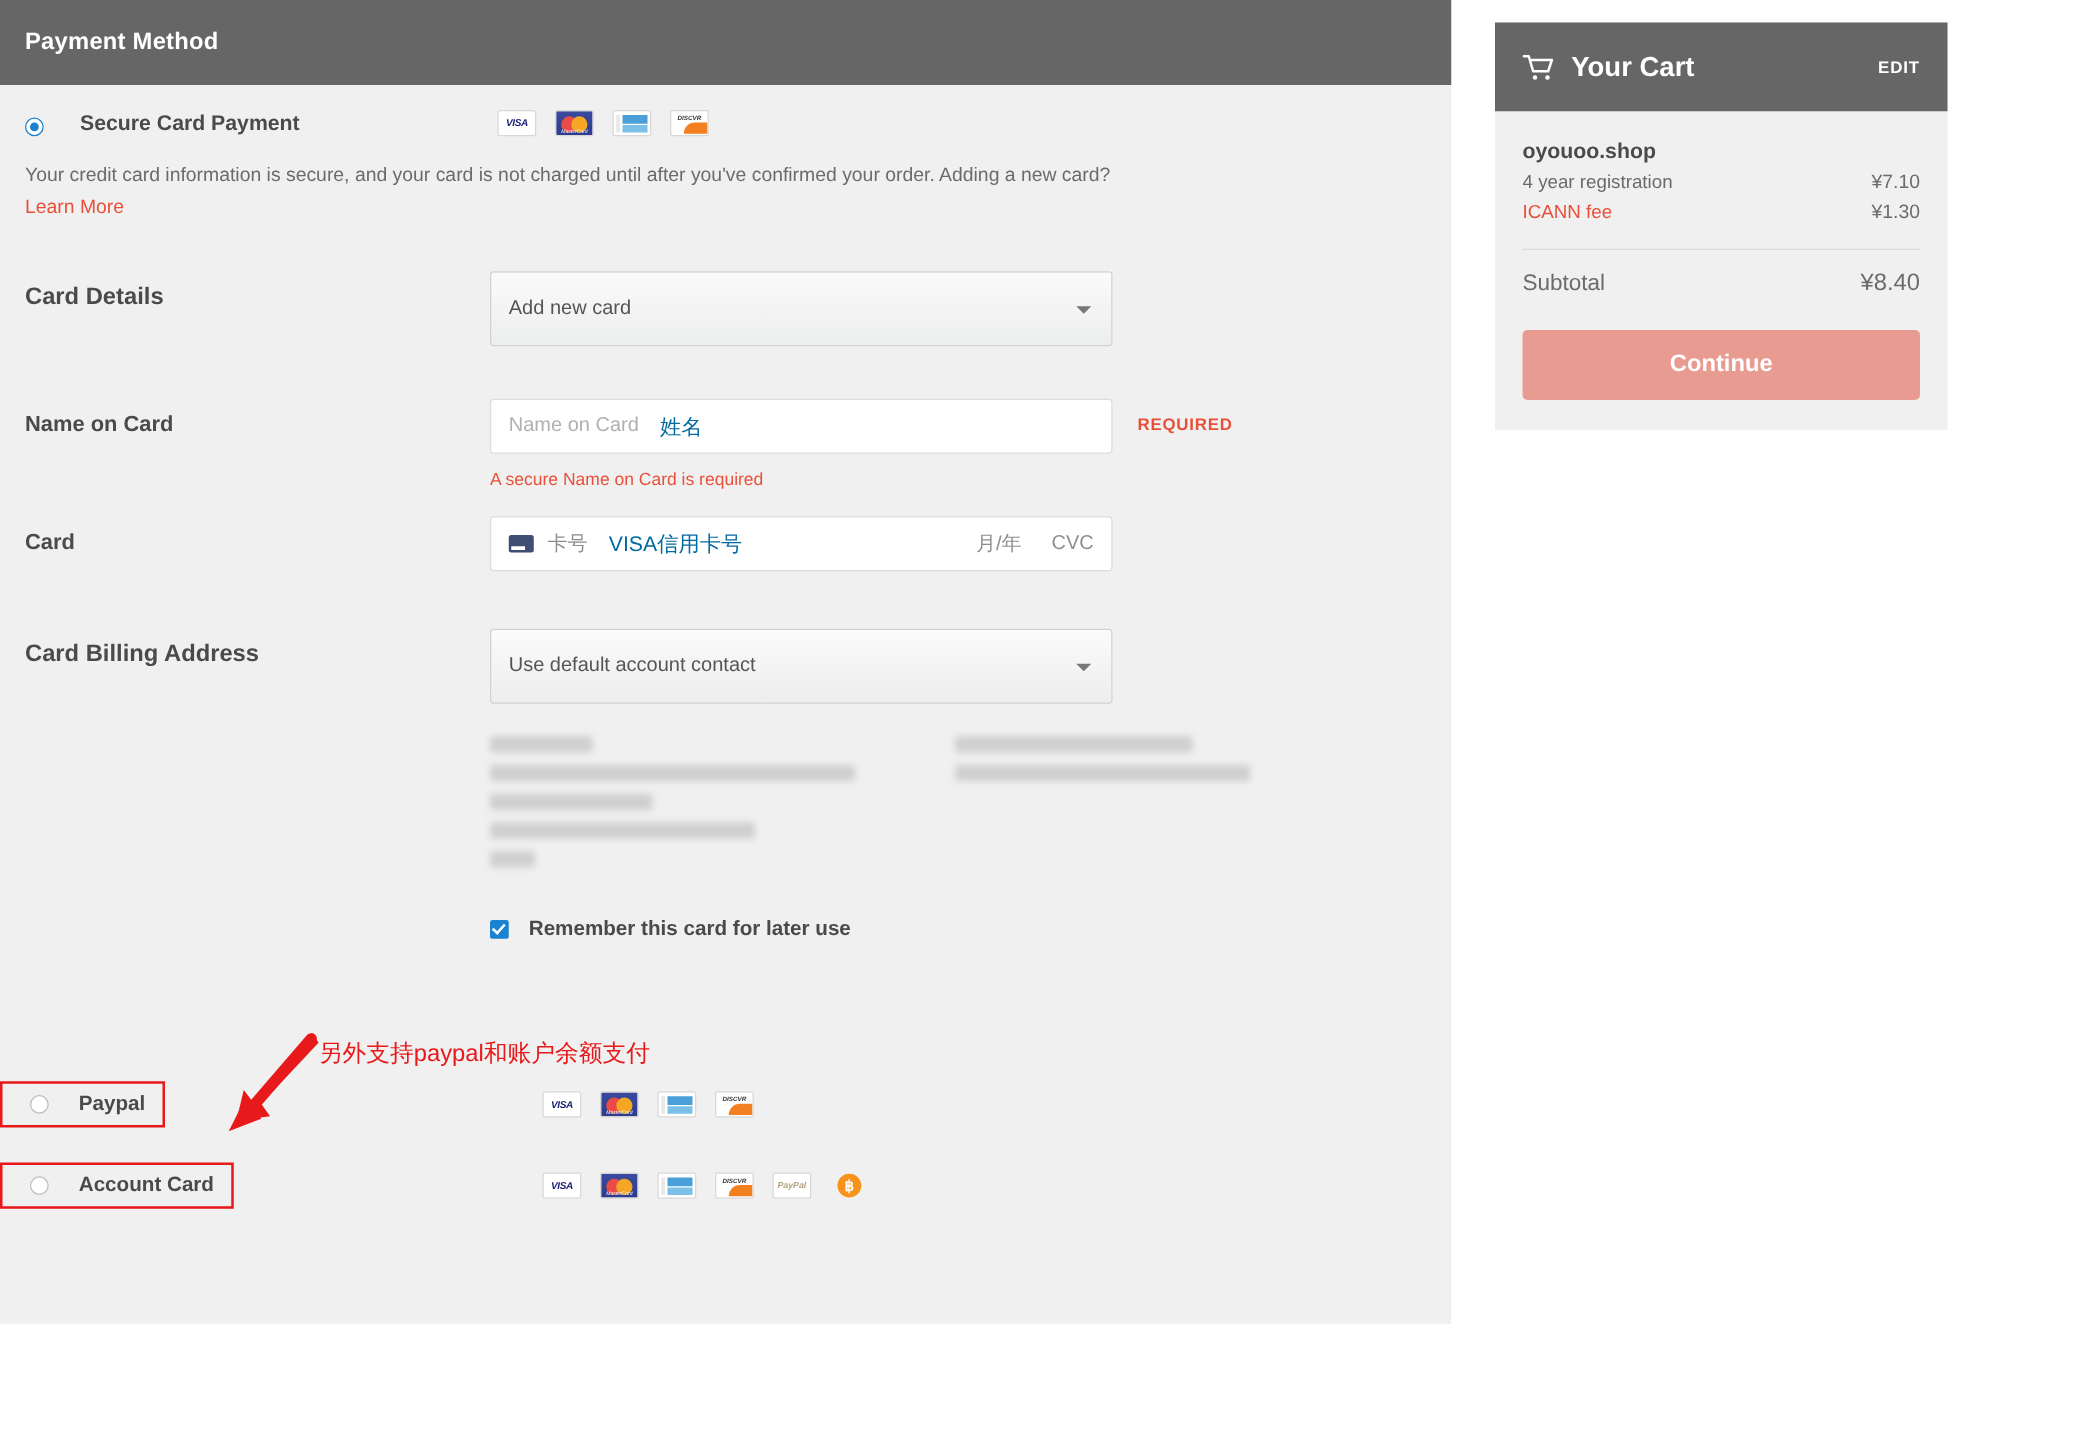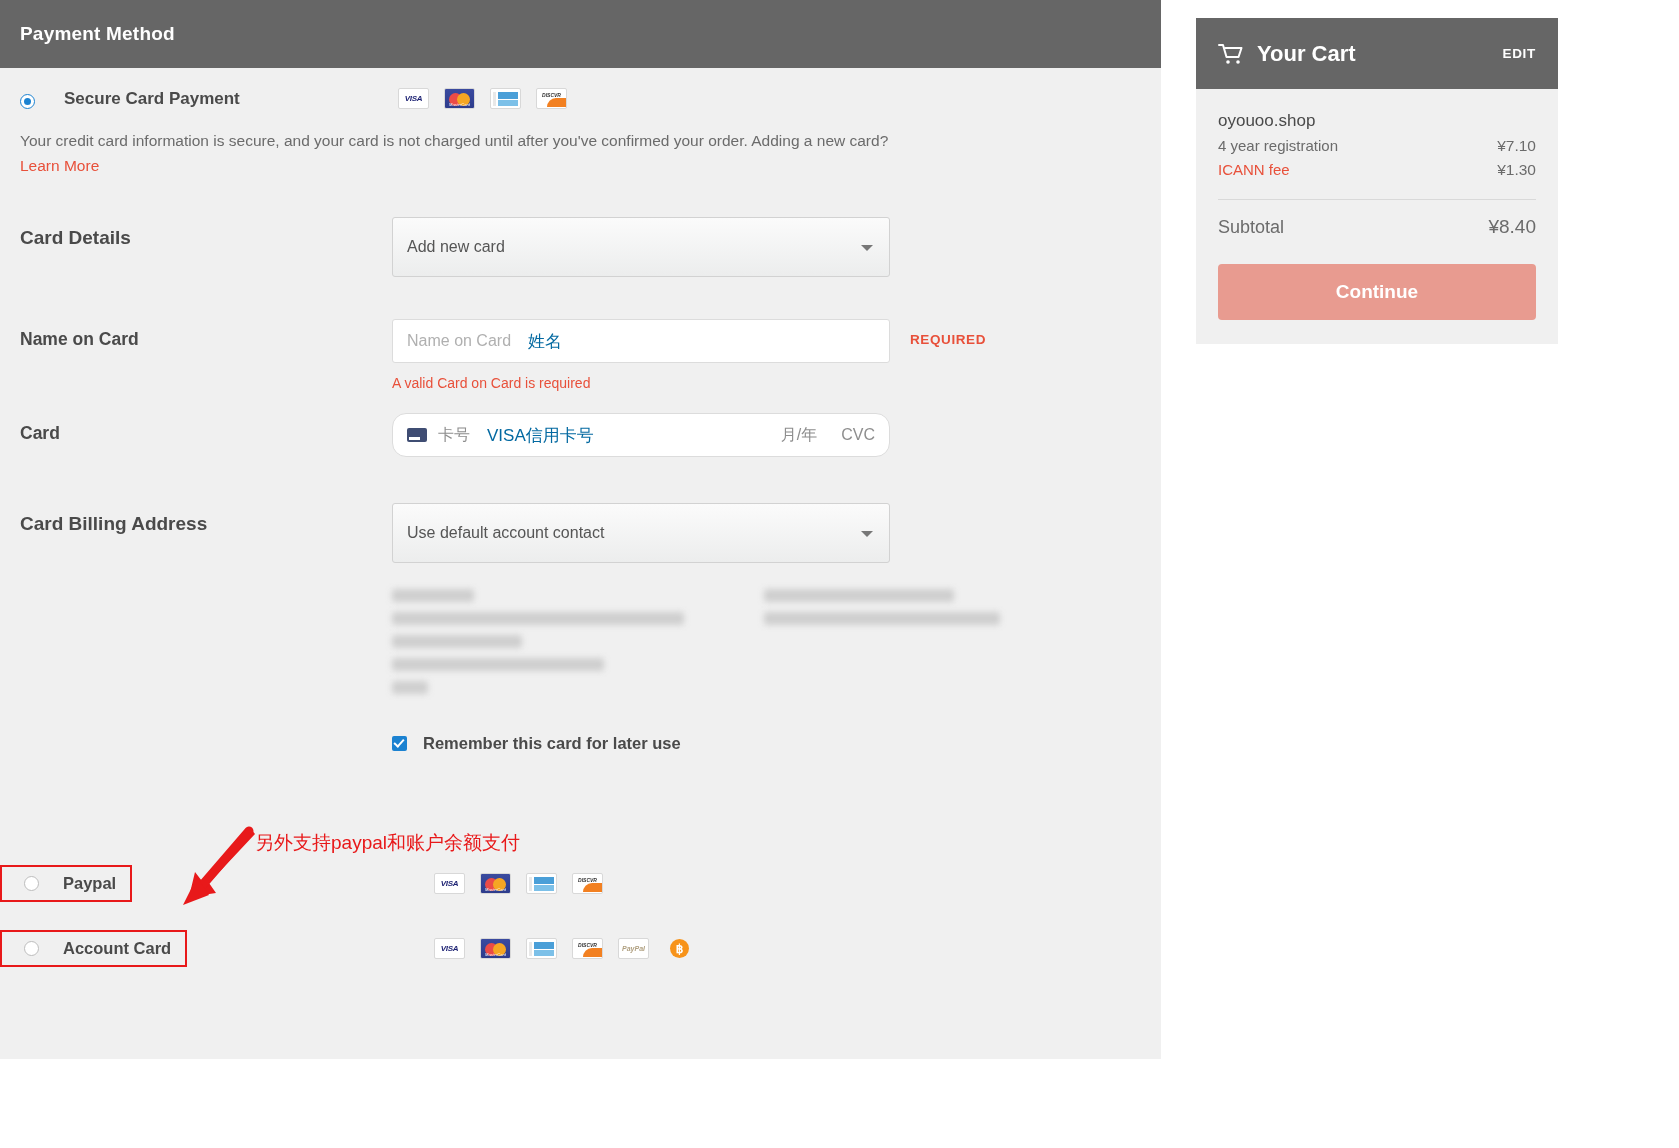--- a/index.html
+++ b/index.html
@@ -80,21 +80,21 @@
   }
   .text-input{
     height:44px;background:#fff;border:1px solid #dcdcdc;border-radius:3px;
     display:flex;align-items:center;padding:0 14px;box-sizing:border-box;
   }
   .ph{color:#b0b0b0;font-size:16px;}
   .ann-red{color:#0369a1;font-size:17px;margin-left:17px;font-weight:normal;}
   .required-tag{color:#e8503a;font-size:13.5px;font-weight:bold;letter-spacing:.6px;margin-left:20px;padding-top:13px;}
   .err-msg{color:#e8503a;font-size:14px;margin-top:12px;}
 
-  .card-input{position:relative;border-radius:14px;}
+  .card-input{position:relative;}
   .ccicon{width:20px;height:14px;background:#3f4d73;border-radius:2px;position:relative;flex:0 0 auto;}
   .ccicon:after{content:"";position:absolute;left:2px;bottom:2px;width:11px;height:3px;background:#fff;}
   .ccicon:before{content:"";position:absolute;left:0;top:3px;right:0;height:1.5px;background:#2b3category;}
   .cc-ph{color:#8e8e8e;font-size:16px;margin-left:11px;}
   .cc-tail{margin-left:auto;display:flex;align-items:center;gap:24px;color:#8e8e8e;font-size:16px;}
 
   #billing-blur{margin-top:26px;display:flex;gap:0;padding-left:372px;}
   .blur-col{display:flex;flex-direction:column;gap:10px;}
   .blur-col.c1{width:372px;}
   .blur{height:13px;background:#c9c9c9;border-radius:2px;filter:blur(3px);opacity:.85;}
@@ -118,21 +118,21 @@
   .alt-box .radio{margin-right:24px;}
   .alt-box .alt-label{font-size:16.5px;font-weight:bold;color:#4a4a4a;}
   .alt-cards{display:flex;align-items:center;gap:15px;position:absolute;left:414px;}
 
   
   #cart-panel{position:absolute;left:1196px;top:18px;width:362px;background:#f0f0f0;}
   #cart-header{height:71px;background:#666666;display:flex;align-items:center;padding:0 22px;box-sizing:border-box;}
   #cart-title{color:#fff;font-size:22px;font-weight:bold;margin-left:13px;}
   #cart-edit{margin-left:auto;color:#ffffff;font-size:13.5px;font-weight:bold;letter-spacing:.7px;}
   #cart-body{padding:22px 22px 24px;box-sizing:border-box;}
-  #cart-domain{font-size:17px;font-weight:normal;color:#4a4a4a;}
+  #cart-domain{font-size:17px;font-weight:bold;color:#4a4a4a;}
   .cart-line{display:flex;justify-content:space-between;align-items:baseline;margin-top:6px;font-size:15px;color:#6b6b6b;}
   .cart-line .amt{color:#6b6b6b;font-size:15.5px;}
   .cart-line.fee .lbl{color:#e8503a;}
   #cart-div{height:1px;background:#d9d9d9;margin:20px 0 16px;}
   .cart-sub{display:flex;justify-content:space-between;align-items:baseline;}
   .cart-sub .lbl{font-size:18px;color:#6b6b6b;}
   .cart-sub .amt{font-size:19px;color:#6b6b6b;}
   #continue-btn{
     margin-top:26px;height:56px;background:#e89b90;border-radius:4px;
     display:flex;align-items:center;justify-content:center;
@@ -187,21 +187,21 @@
       </div>
     </div>
 
     <div class="field-row">
       <div class="field-label">Name on Card</div>
       <div class="field-ctrl">
         <div class="text-input">
           <span class="ph">Name on Card</span>
           <span class="ann-red">姓名</span>
         </div>
-        <div class="err-msg">A valid Card on Card is required</div>
+        <div class="err-msg">A secure Name on Card is required</div>
       </div>
       <div class="required-tag">REQUIRED</div>
     </div>
 
     <div class="field-row" style="margin-top:22px;">
       <div class="field-label">Card</div>
       <div class="field-ctrl">
         <div class="text-input card-input">
           <span class="ccicon"></span>
           <span class="cc-ph">卡号</span>

